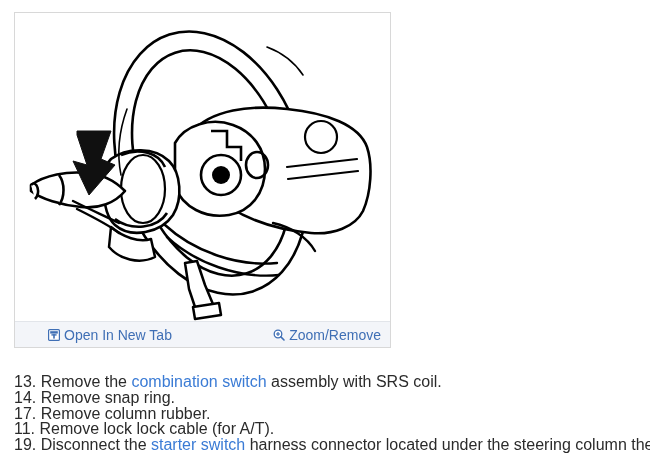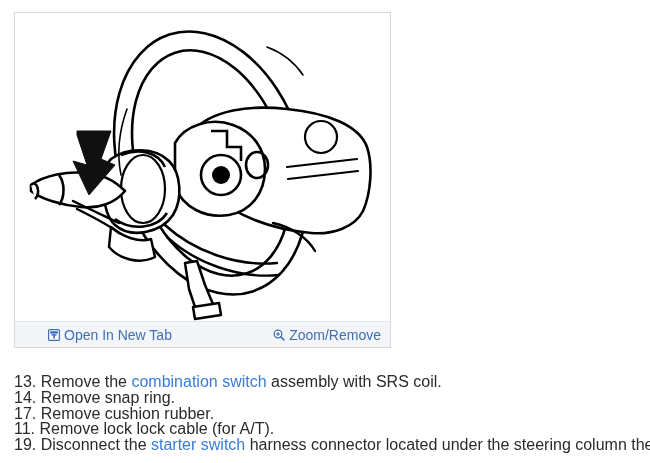--- a/index.html
+++ b/index.html
@@ -199,16 +199,16 @@
       </span>
       <span class="label">Zoom/Remove</span>
     </div>
 
   </div>
 </div>
 
 <div id="steps-list">
     <div class="step-row"><span class="step-num">13.</span><span> Remove the </span><span class="step-link">combination switch</span><span> assembly with SRS coil.</span></div>
     <div class="step-row"><span class="step-num">14.</span><span> Remove snap ring.</span></div>
-    <div class="step-row"><span class="step-num">17.</span><span> Remove cushion rubber.</span></div>
+    <div class="step-row"><span class="step-num">17.</span><span> Remove column rubber.</span></div>
     <div class="step-row"><span class="step-num">11.</span><span> Remove lock lock cable (for A/T).</span></div>
     <div class="step-row"><span class="step-num">19.</span><span> Disconnect the </span><span class="step-link">starter switch</span><span> harness connector located under the steering column then remove lock cylinder assembly.</span></div>
   </div>
 
 </body></html>

